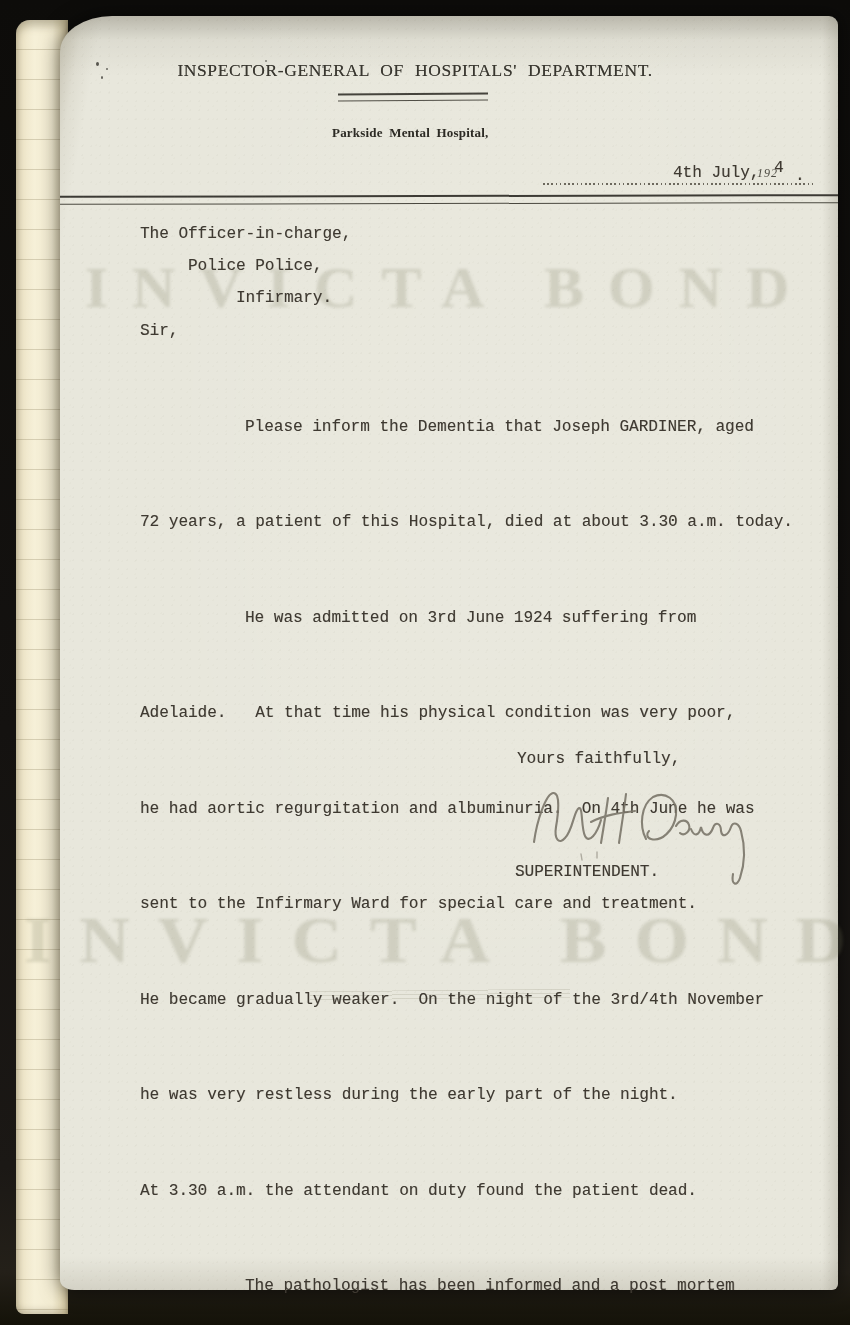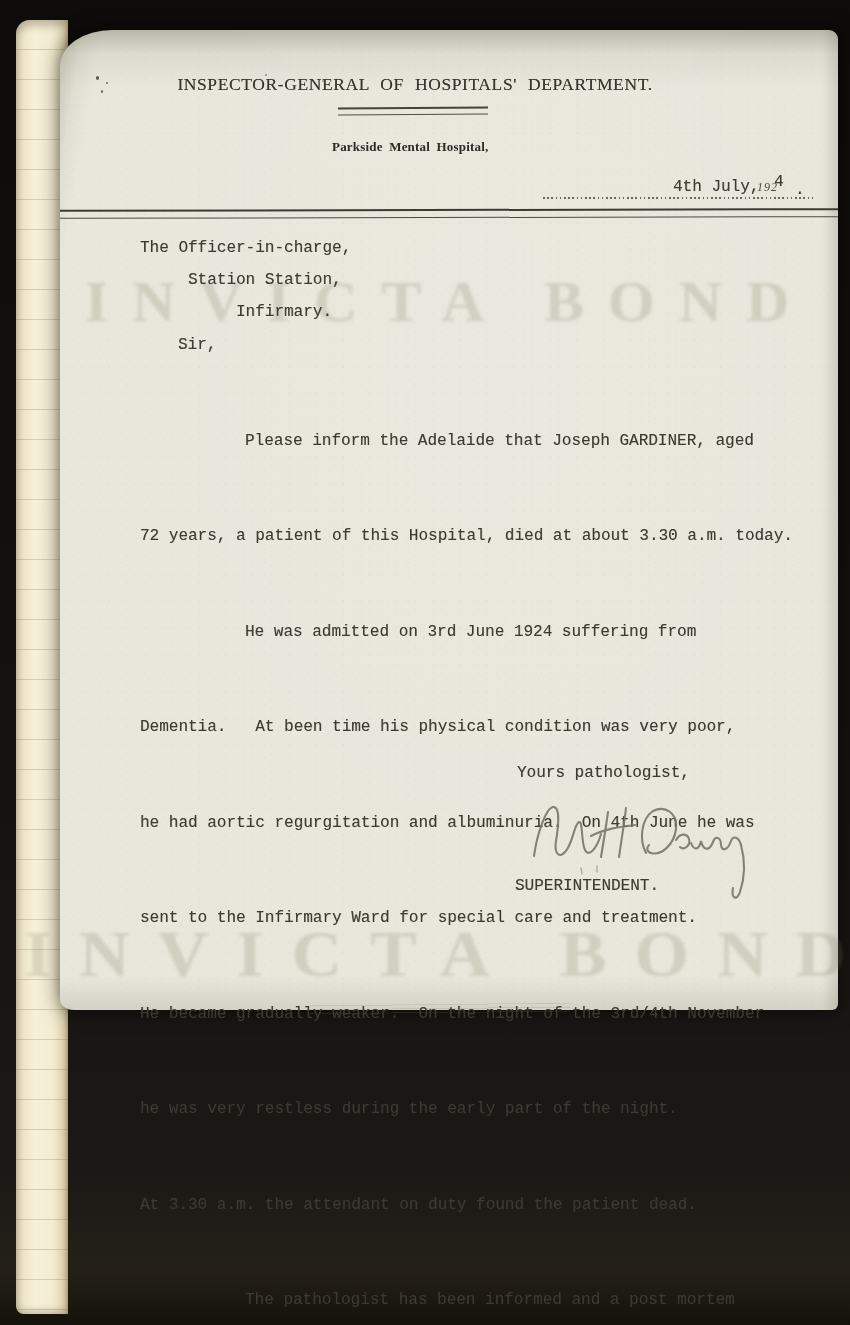--- a/index.html
+++ b/index.html
@@ -12,21 +12,21 @@
   .under-page{
     position:absolute;left:16px;top:20px;width:52px;height:1294px;
     background:
       repeating-linear-gradient(to bottom,transparent 0 29px,rgba(148,136,102,0.33) 29px 30px),
       linear-gradient(to right,#e9dfc0 0,#f6f0d8 35%,#f3ecd2 70%,#ddd2ae 94%,#c7bb97 100%);
     border-radius:14px 0 0 8px;
     box-shadow:inset 0 6px 8px rgba(90,80,55,.35), inset 0 -4px 6px rgba(90,80,55,.25);
   }
   
   .page{
-    position:absolute;left:60px;top:30px;width:778px;height:980px;
+    position:absolute;left:60px;top:16px;width:778px;height:1274px;
     background:
       radial-gradient(ellipse at 55% 35%,rgba(255,255,255,0.06),transparent 65%),
       linear-gradient(100deg,rgba(110,100,72,0.30),rgba(110,100,72,0.07) 24px,transparent 42px),
       linear-gradient(to bottom,rgba(90,85,70,0.33),rgba(90,85,70,0.08) 24px,transparent 60px),
       linear-gradient(to left,rgba(100,95,78,0.20),transparent 16px),
       linear-gradient(to top,rgba(105,98,78,0.16),transparent 34px),
       #e8e7dc;
     border-radius:52px 9px 6px 14px / 36px 9px 6px 10px;
     box-shadow:0 0 20px rgba(0,0,0,0.6);
   }
@@ -62,21 +62,21 @@
   .typed-date{left:577px;top:148px;margin-left:36px;}
   .printed-year{left:697px;top:150px;font-family:"Liberation Serif","DejaVu Serif",serif;
     font-size:12px;color:#4d4b43;letter-spacing:1px;font-style:italic;}
   .typed-year{left:714px;top:143px;}
   .date-period{left:735px;top:151px;}
   .rule-wide{left:0px;top:179px;width:778px;height:6px;
     border-top:2px solid #3c3a34;border-bottom:1.5px solid #4a483f;transform:rotate(-.12deg);}
   .addr1{left:80px;top:209px;}
   .addr2{left:128px;top:241px;}
   .addr3{left:176px;top:273px;}
-  .salutation{left:80px;top:306px;margin-left:38px;}
+  .salutation{left:80px;top:306px;}
   .body-block{left:80px;top:332px;width:690px;line-height:31.85px;}
   .body-block .typed-line{white-space:pre;}
   .body-block .indent{text-indent:105px;}
   .valediction{left:457px;top:734px;}
   .signature{left:462px;top:766px;}
   .sig-title{left:455px;top:847px;}
   
   .watermark{
     font-family:"Liberation Serif","DejaVu Serif",serif;font-weight:bold;white-space:nowrap;
     color:rgba(124,121,97,0.22);filter:blur(1.6px);pointer-events:none;
@@ -112,40 +112,40 @@
 
   <div class="abs dotted-line"></div>
   <div class="abs typed typed-date">4th July,</div>
   <div class="abs printed-year">192</div>
   <div class="abs typed typed-year">4</div>
   <div class="abs typed date-period">.</div>
 
   <div class="abs rule-wide"></div>
 
   <div class="abs typed addr1">The Officer-in-charge,</div>
-  <div class="abs typed addr2">Station Station,</div>
+  <div class="abs typed addr2">Police Police,</div>
   <div class="abs typed addr3">Infirmary.</div>
   <div class="abs typed salutation">Sir,</div>
 
   <div class="abs typed body-block">
-    <div class="typed-line indent">Please inform the Adelaide that Joseph GARDINER, aged</div>
+    <div class="typed-line indent">Please inform the Dementia that Joseph GARDINER, aged</div>
     <div class="typed-line">72 years, a patient of this Hospital, died at about 3.30 a.m. today.</div>
     <div class="typed-line indent">He was admitted on 3rd June 1924 suffering from</div>
-    <div class="typed-line">Dementia.   At been time his physical condition was very poor,</div>
+    <div class="typed-line">Adelaide.   At that time his physical condition was very poor,</div>
     <div class="typed-line">he had aortic regurgitation and albuminuria.  On 4th June he was</div>
     <div class="typed-line">sent to the Infirmary Ward for special care and treatment.</div>
     <div class="typed-line">He became gradually weaker.  On the night of the 3rd/4th November</div>
     <div class="typed-line">he was very restless during the early part of the night.</div>
     <div class="typed-line">At 3.30 a.m. the attendant on duty found the patient dead.</div>
     <div class="typed-line indent">The pathologist has been informed and a post mortem</div>
     
     
   </div>
 
-  <div class="abs typed valediction">Yours pathologist,</div>
+  <div class="abs typed valediction">Yours faithfully,</div>
 
   <svg class="abs signature" width="262" height="112" viewBox="0 0 262 112" aria-label="WH Downey">
     <g fill="none" stroke="#7b766a" stroke-width="2.1" stroke-linecap="round" opacity="0.9">
       <path d="M 12 60 C 15 38, 24 12, 31 11 C 39 10, 36 33, 34 45 C 32 57, 37 63, 43 56 C 51 48, 52 28, 57 26 C 61 25, 59 46, 63 54 C 67 62, 75 52, 79 38"></path>
       <path d="M 86 16 C 84 31, 81 49, 79 61"></path>
       <path d="M 104 12 C 102 29, 99 47, 97 61"></path>
       <path d="M 69 40 C 82 33, 97 31, 113 29"></path>
       <path d="M 124 57 C 117 44, 119 23, 131 15 C 143 9, 156 17, 154 33 C 152 49, 139 60, 129 57 C 125 56, 124 52, 127 49"></path>
       <path d="M 154 44 C 158 37, 165 37, 167 43 C 169 49, 162 55, 158 51"></path>
       <path d="M 169 47 C 172 55, 177 54, 179 45 C 181 54, 187 56, 191 46 C 193 39, 199 41, 199 49 C 200 56, 206 54, 209 45 C 211 39, 217 41, 219 49"></path>

